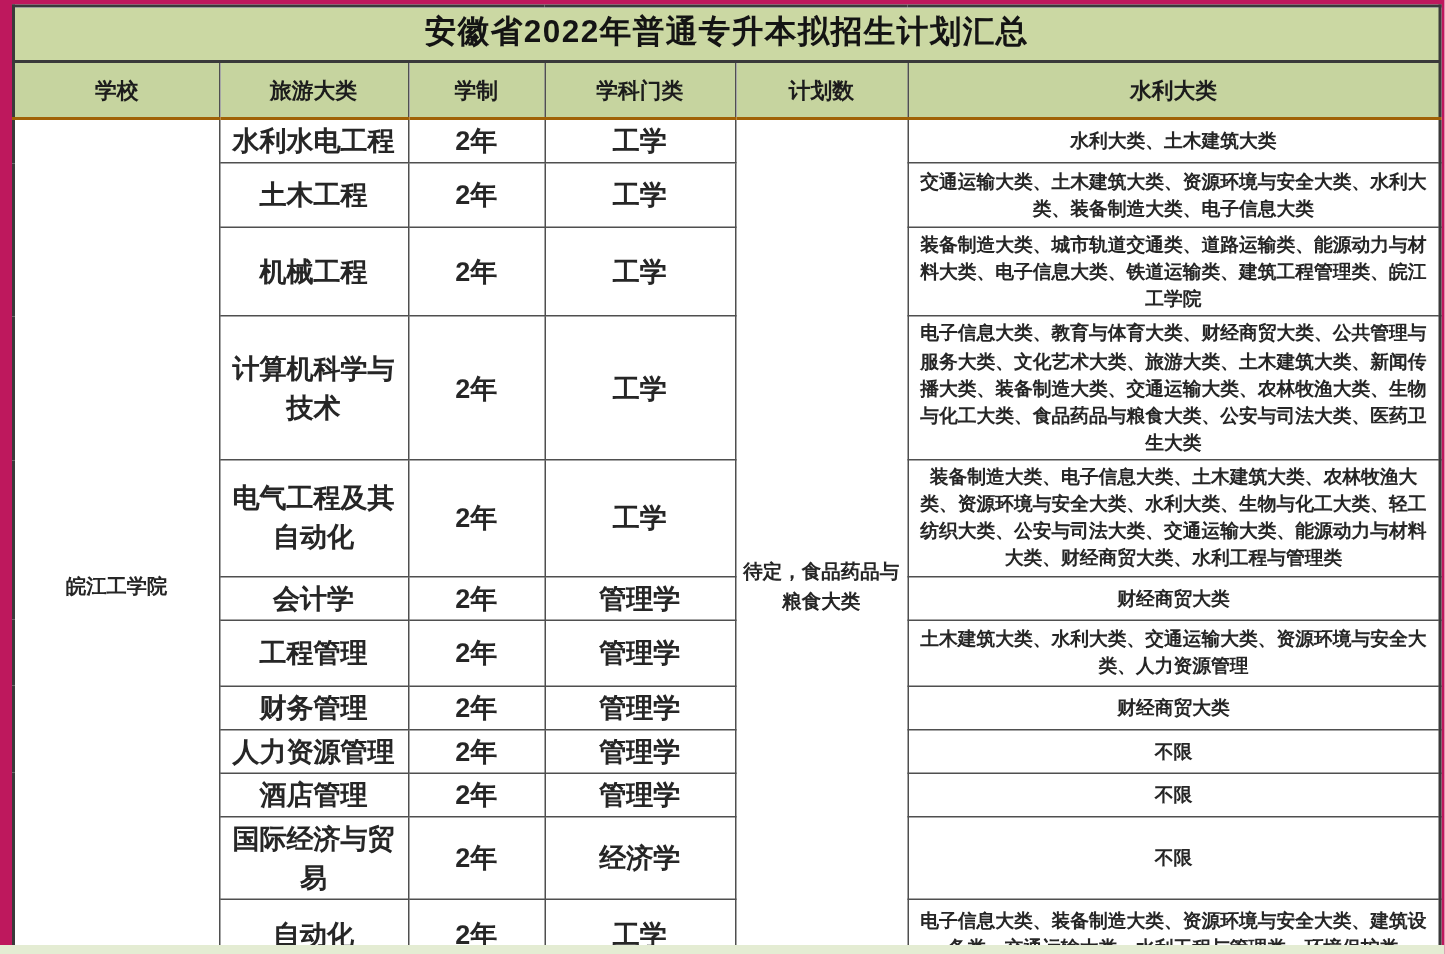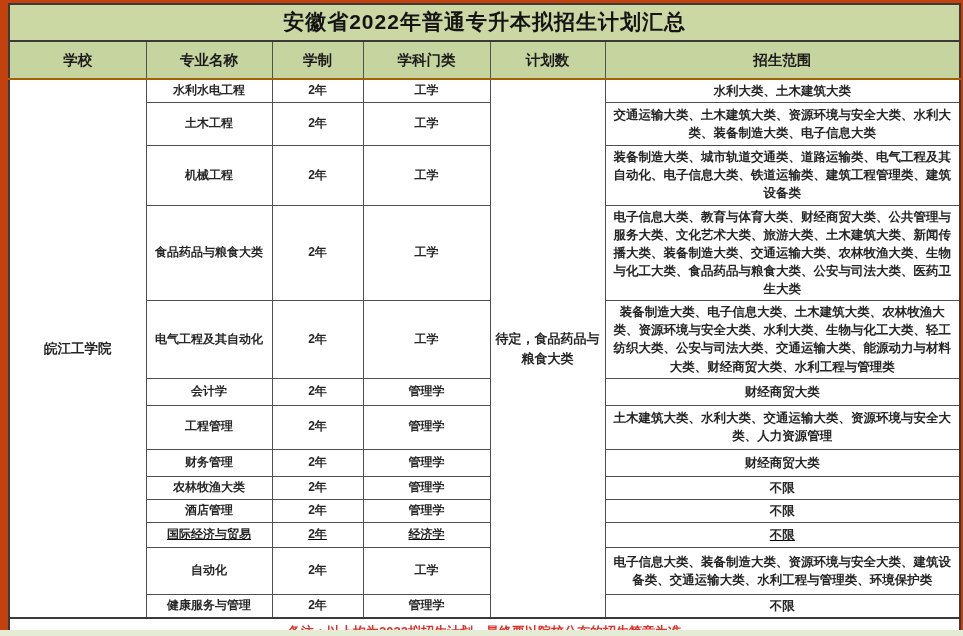--- a/index.html
+++ b/index.html
@@ -4,21 +4,21 @@
 <style>
   html,body{margin:0;padding:0;}
   body{
     font-family:"Liberation Sans","DejaVu Sans",sans-serif;
     background:#fdfdfa;
   }
   .page{
     position:relative;
     width:963px;height:636px;
     overflow:hidden;
-    background:#c2410c;
+    background:#be185d;
   }
   .bottom-strip{
     position:absolute;left:0;bottom:0;width:963px;height:6px;
     background:#e4ecd3;
   }
   table.sheet{
     position:absolute;left:8px;top:3px;
     width:951px;
     border-collapse:collapse;
     table-layout:fixed;
@@ -44,39 +44,39 @@
   }
   tr.header-row th{
     background:#c6d49f;
     height:34px;
     font-size:14.5px;
     font-weight:700;
     color:#1c1c1c;
     border-bottom:2px solid #a16207;
   }
   .sheet td{
-    font-size:12px;
+    font-size:18px;
     font-weight:600;
     line-height:1.45;
   }
   td.scope-cell{font-size:12.5px;padding:2px 7px;}
   td.school-cell{font-size:13.5px;}
   td.plan-cell{font-size:13px;line-height:1.5;}
   tr.note-row td{
     height:24px;
     color:#e0322a;
     font-size:13px;
     font-weight:700;
     border-top:2px solid #3a3a3a;
   }
   
   tr.h-r1{height:20px;}  tr.h-r2{height:43px;}  tr.h-r3{height:57px;}
   tr.h-r4{height:90px;}  tr.h-r5{height:75px;}  tr.h-r6{height:27px;}
   tr.h-r7{height:44px;}  tr.h-r8{height:27px;}  tr.h-r9{height:23px;}
-  tr.h-r10{height:22px;margin-top:36px;} tr.h-r11{height:25px;text-decoration:underline;} tr.h-r12{height:47px;}
+  tr.h-r10{height:22px;margin-top:36px;} tr.h-r11{height:25px;} tr.h-r12{height:47px;}
   tr.h-r13{height:24px;}
 </style>
 </head>
 <body>
 
 <div class="page">
   <table class="sheet">
     <colgroup>
       <col style="width:137px">
         <col style="width:126px">
@@ -86,49 +86,49 @@
         <col style="width:355px">
     </colgroup>
 
     <tbody>
         <tr class="title-row">
       <td colspan="6">安徽省2022年普通专升本拟招生计划汇总</td>
     </tr>
 
     <tr class="header-row">
       <th>学校</th>
-      <th>专业名称</th>
+      <th>旅游大类</th>
       <th>学制</th>
       <th>学科门类</th>
       <th>计划数</th>
-      <th>招生范围</th>
+      <th>水利大类</th>
     </tr>
 
     <tr class="h-r1">
       <td class="school-cell" rowspan="13">皖江工学院</td>
       <td>水利水电工程</td>
       <td>2年</td>
       <td>工学</td>
       <td class="plan-cell" rowspan="13">待定，食品药品与粮食大类</td>
       <td class="scope-cell">水利大类、土木建筑大类</td>
     </tr>
     <tr class="h-r2">
       <td>土木工程</td>
       <td>2年</td>
       <td>工学</td>
       <td class="scope-cell">交通运输大类、土木建筑大类、资源环境与安全大类、水利大类、装备制造大类、电子信息大类</td>
     </tr>
     <tr class="h-r3">
       <td>机械工程</td>
       <td>2年</td>
       <td>工学</td>
-      <td class="scope-cell">装备制造大类、城市轨道交通类、道路运输类、电气工程及其自动化、电子信息大类、铁道运输类、建筑工程管理类、建筑设备类</td>
+      <td class="scope-cell">装备制造大类、城市轨道交通类、道路运输类、能源动力与材料大类、电子信息大类、铁道运输类、建筑工程管理类、皖江工学院</td>
     </tr>
     <tr class="h-r4">
-      <td>食品药品与粮食大类</td>
+      <td>计算机科学与技术</td>
       <td>2年</td>
       <td>工学</td>
       <td class="scope-cell">电子信息大类、教育与体育大类、财经商贸大类、公共管理与服务大类、文化艺术大类、旅游大类、土木建筑大类、新闻传播大类、装备制造大类、交通运输大类、农林牧渔大类、生物与化工大类、食品药品与粮食大类、公安与司法大类、医药卫生大类</td>
     </tr>
     <tr class="h-r5">
       <td>电气工程及其自动化</td>
       <td>2年</td>
       <td>工学</td>
       <td class="scope-cell">装备制造大类、电子信息大类、土木建筑大类、农林牧渔大类、资源环境与安全大类、水利大类、生物与化工大类、轻工纺织大类、公安与司法大类、交通运输大类、能源动力与材料大类、财经商贸大类、水利工程与管理类</td>
     </tr>
@@ -144,21 +144,21 @@
       <td>管理学</td>
       <td class="scope-cell">土木建筑大类、水利大类、交通运输大类、资源环境与安全大类、人力资源管理</td>
     </tr>
     <tr class="h-r8">
       <td>财务管理</td>
       <td>2年</td>
       <td>管理学</td>
       <td class="scope-cell">财经商贸大类</td>
     </tr>
     <tr class="h-r9">
-      <td>农林牧渔大类</td>
+      <td>人力资源管理</td>
       <td>2年</td>
       <td>管理学</td>
       <td class="scope-cell">不限</td>
     </tr>
     <tr class="h-r10">
       <td>酒店管理</td>
       <td>2年</td>
       <td>管理学</td>
       <td class="scope-cell">不限</td>
     </tr>

